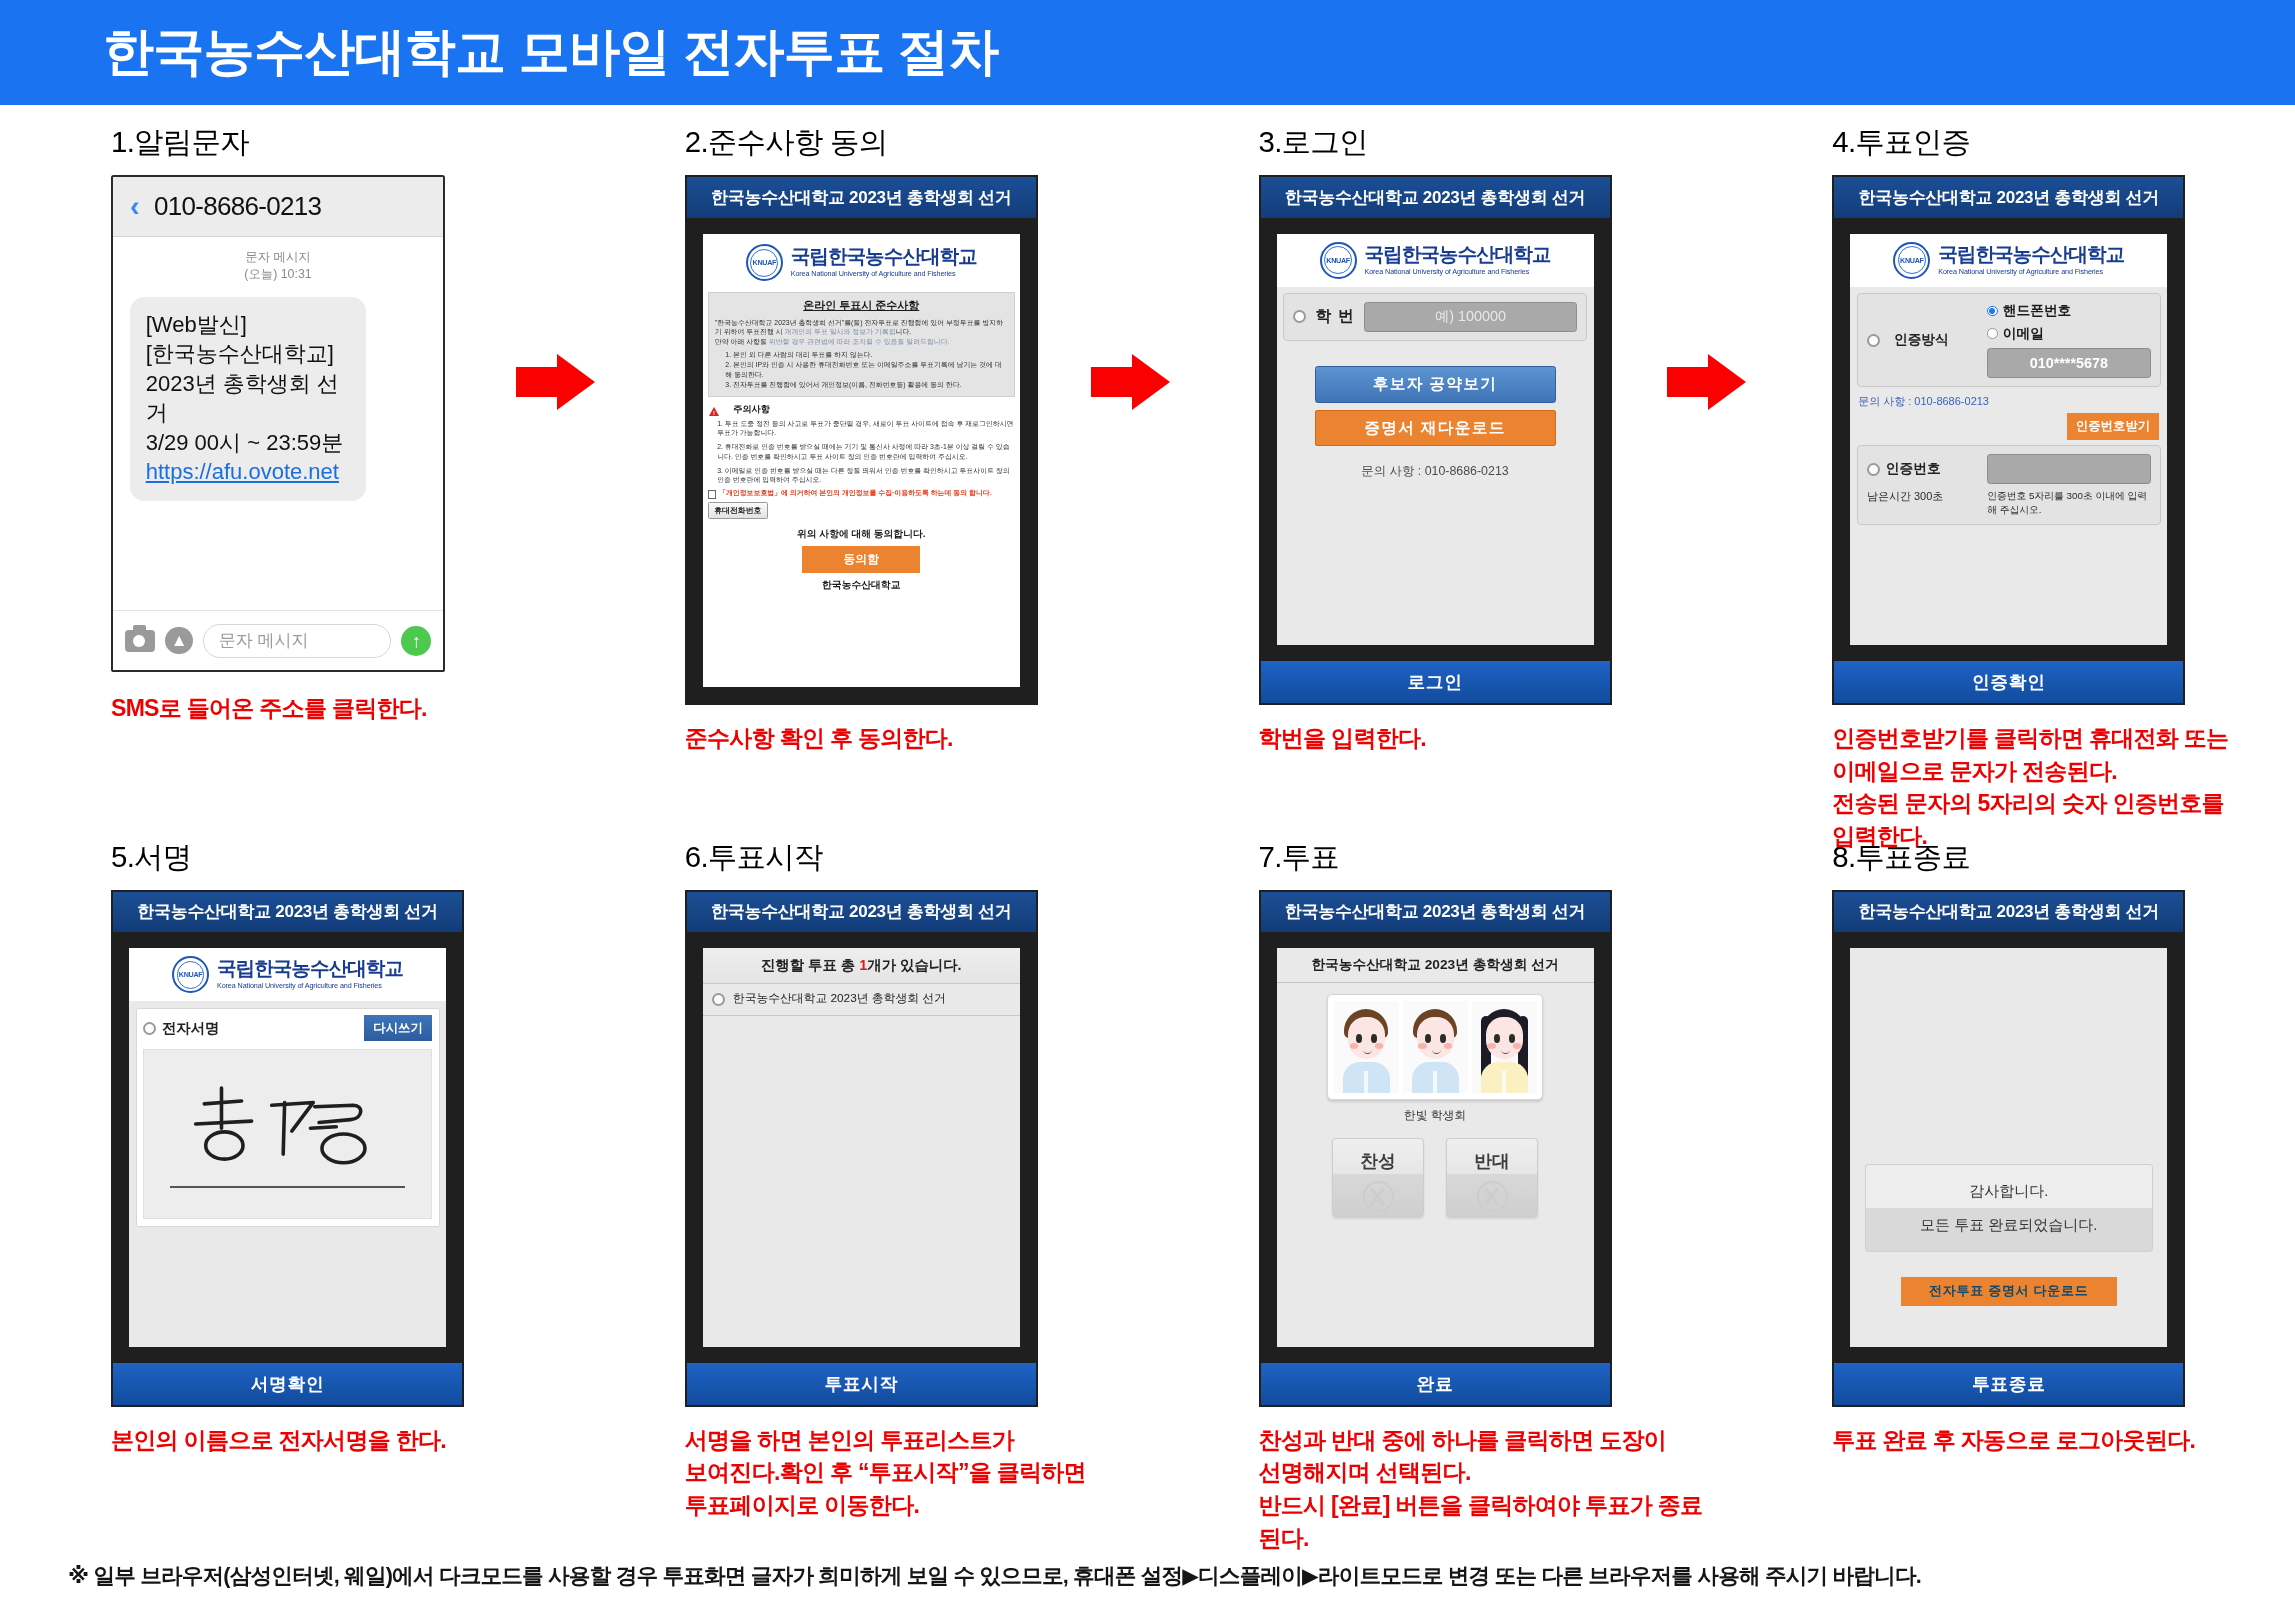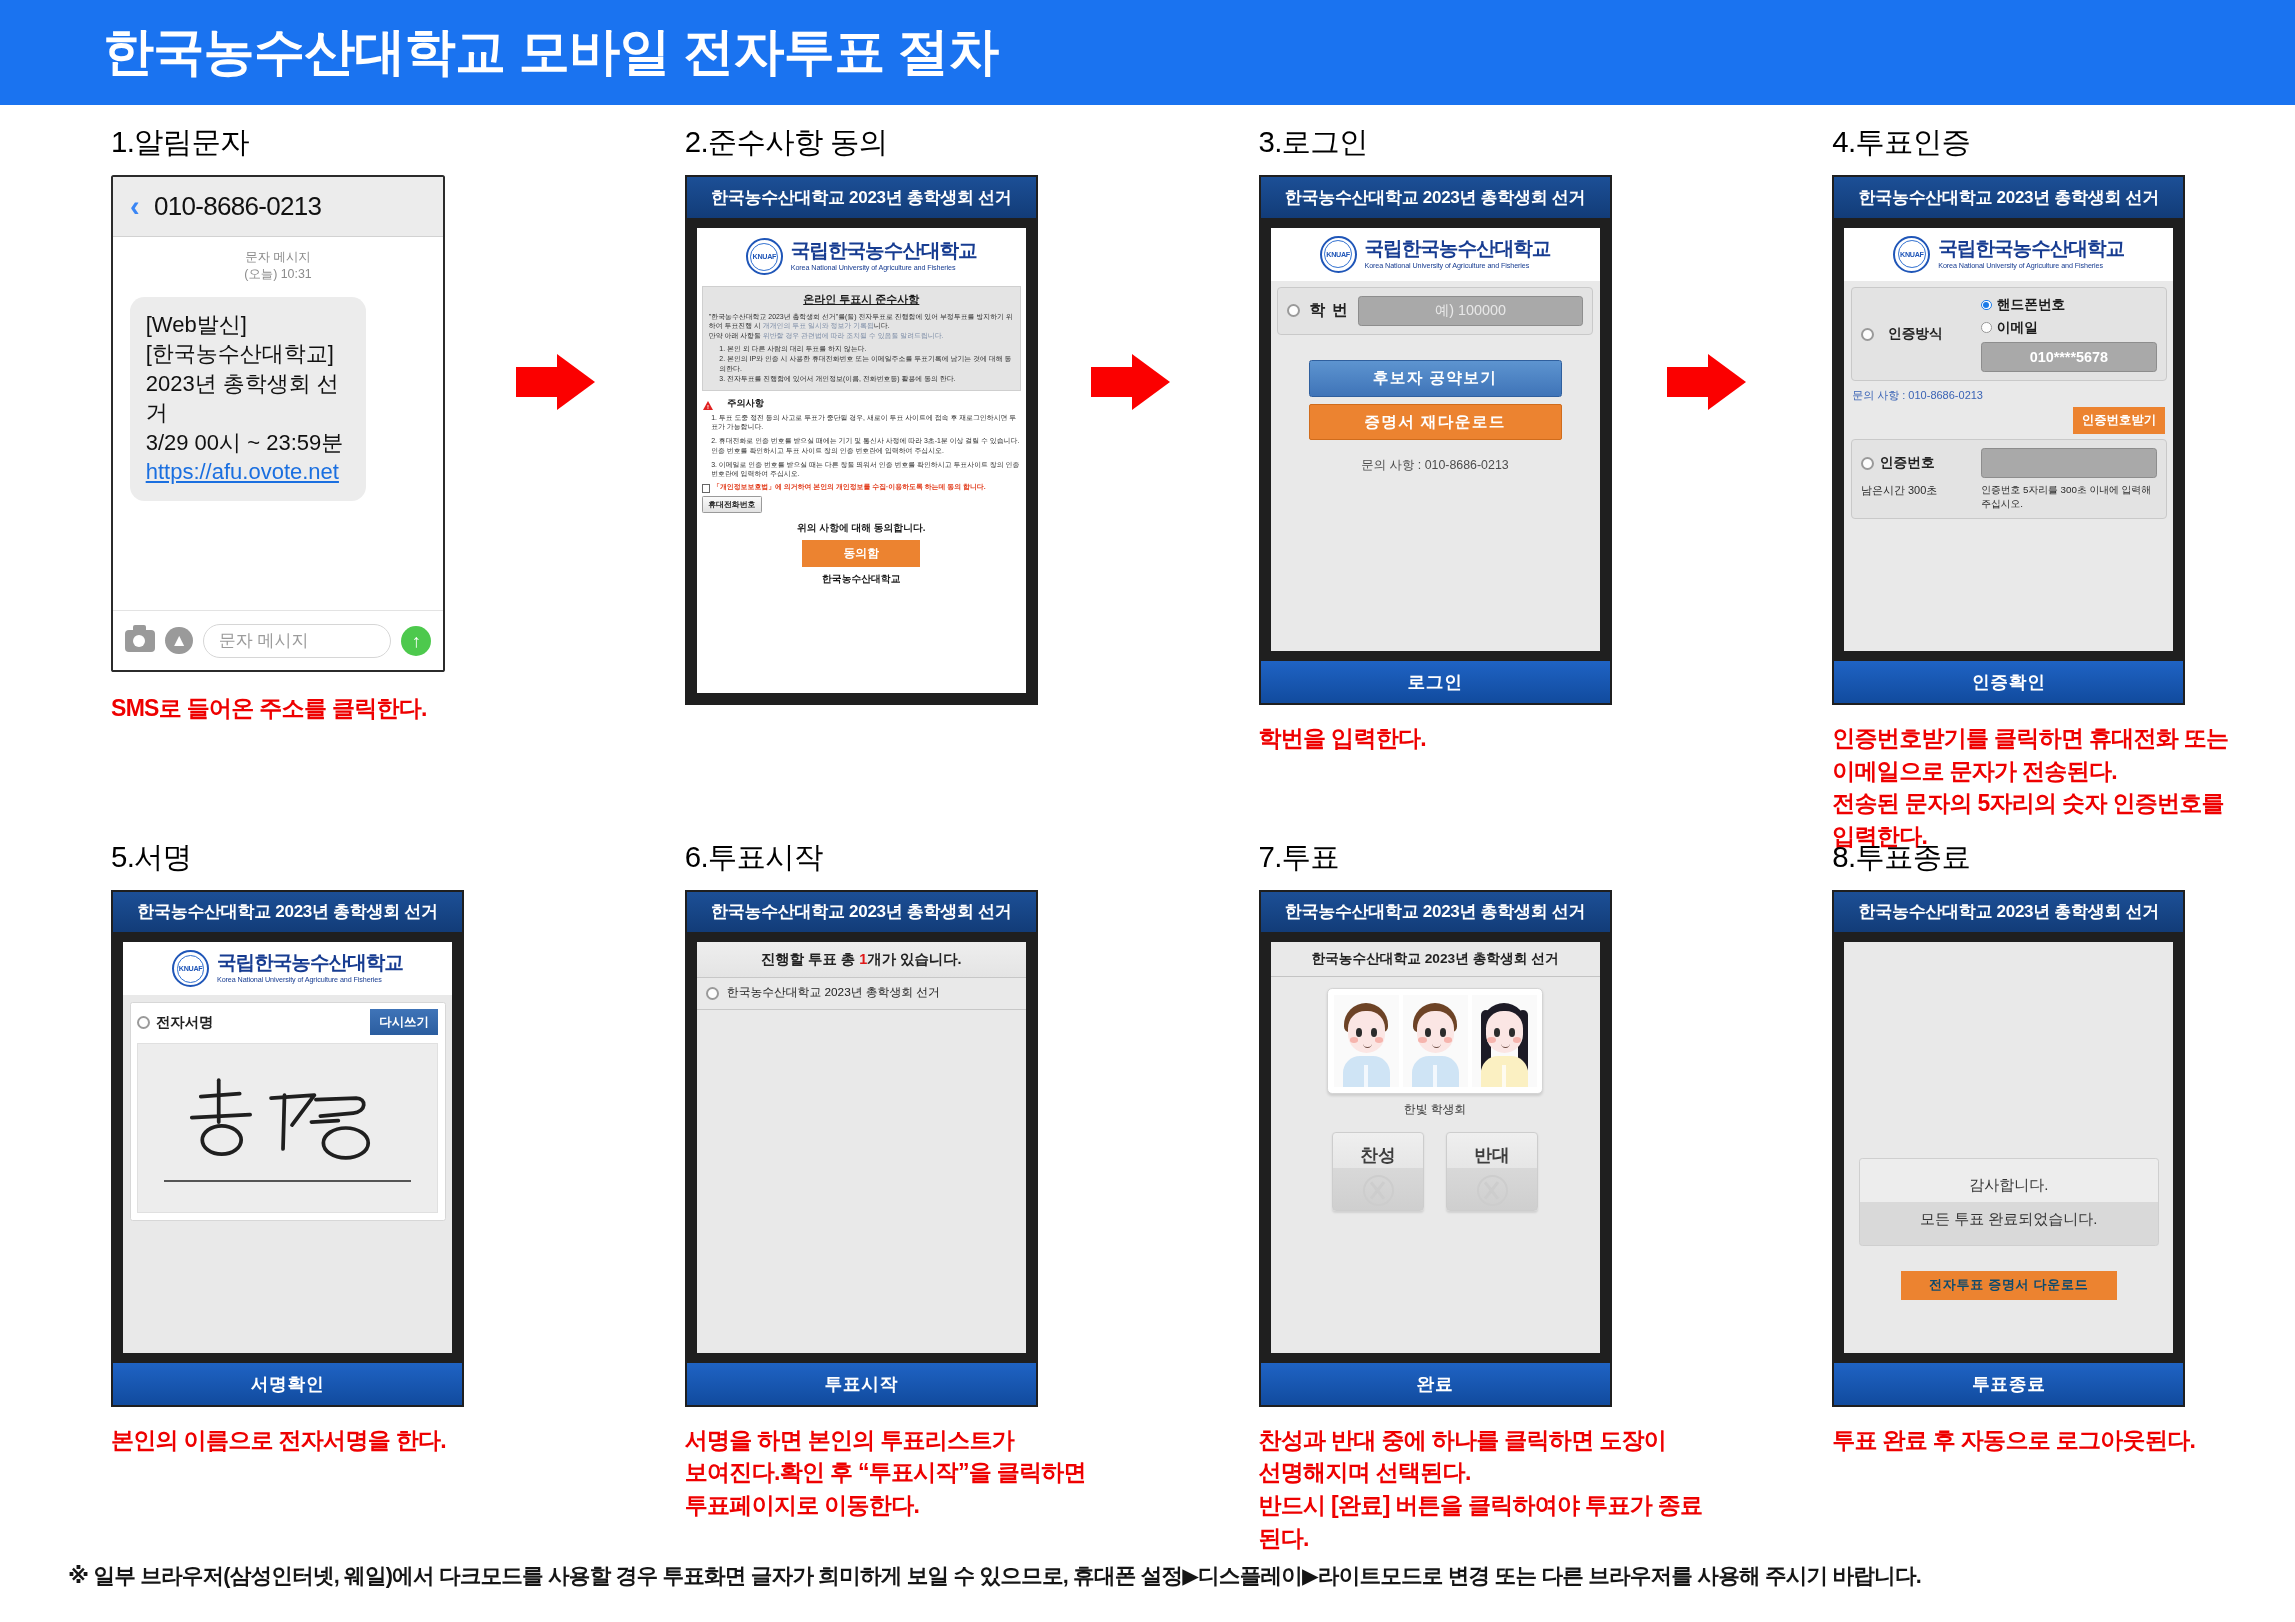--- a/index.html
+++ b/index.html
@@ -145,21 +145,21 @@
     font-size: 17px;
     font-weight: 600;
     text-align: center;
     padding: 8.5px 0 9.2px;
     letter-spacing: -0.3px;
     white-space: nowrap;
   }
   .app-screen {
     flex: 1;
     background: #e9e9e9;
-    margin: 10px;
+    margin: 16px;
     overflow: hidden;
     position: relative;
     display: flex; flex-direction: column;
   }
   .app-footbtn {
     background: linear-gradient(#1f63c4, #114b9e);
     color: #ffffff;
     font-size: 17.7px; font-weight: 700;
     text-align: center;
     padding: 8.5px 0 9.2px;
@@ -473,20 +473,21 @@
           </div>
           <div class="small-btn">휴대전화번호</div>
 
           <div class="agree-txt">위의 사항에 대해 동의합니다.</div>
           <div class="agree-btn">동의함</div>
           <div class="uni-foot">한국농수산대학교</div>
         </div>
       </div>
     </div>
 
+    <div class="caption">준수사항 확인 후 동의한다.</div>
   </div>
 
   <div class="cell">
     <div class="step-title">3.로그인</div>
 
     <div class="app-phone h1">
       <div class="app-head">한국농수산대학교 2023년 총학생회 선거</div>
       <div class="app-screen">
         <div class="logo-row">
           <div class="logo-seal">

